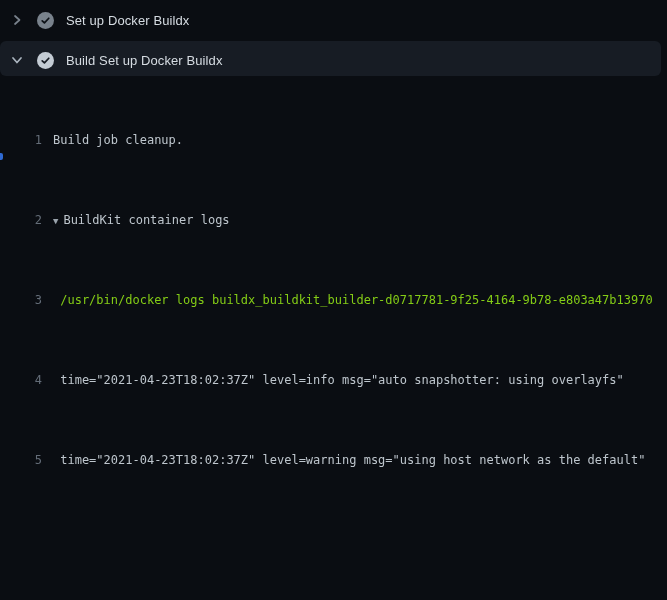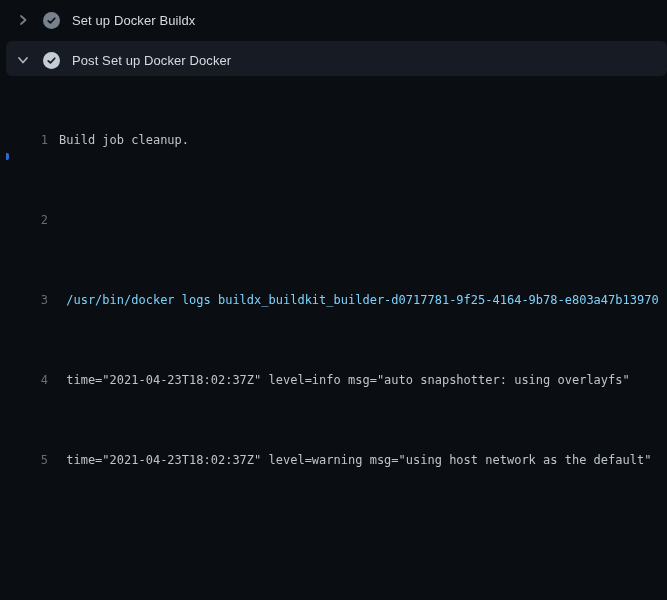--- a/index.html
+++ b/index.html
@@ -2,21 +2,21 @@
 <html><head>
 <meta charset="utf-8">
 <style>
   html, body { margin: 0; padding: 0; }
   body {
     width: 667px; height: 600px; overflow: hidden;
     background: #0a0d12;
     font-family: "Liberation Sans", sans-serif;
     position: relative;
   }
-  .app { width: 661px; height: 600px; position: relative; overflow: hidden; margin-left: 6px; }
+  .app { width: 661px; height: 600px; position: relative; overflow: hidden; }
 
   
   .steps { position: relative; }
   .step-row {
     height: 40px; display: flex; align-items: center;
     padding-left: 11px; position: relative; cursor: pointer;
   }
   .step-row.expanded::before {
     content: ""; position: absolute; left: 0; right: 0; top: 1px; bottom: 4px;
     background: #171c24; border-radius: 6px;
@@ -46,21 +46,21 @@
     font-family: "DejaVu Sans Mono", monospace;
     font-size: 12px; line-height: 20px;
     white-space: pre;
   }
   .log-line { display: flex; height: 20px; overflow: hidden; }
   .ln {
     width: 42px; flex: none; text-align: right;
     color: #646d78; user-select: none; cursor: pointer;
   }
   .lt { margin-left: 11px; color: #bec6cd; flex: none; }
-  .log-line.command .lt { color: #7dd3fc; }
+  .log-line.command .lt { color: #84cc16; }
   .tri { font-size: 9px; color: #9aa3ac; margin-right: 5px; cursor: pointer; }
 </style>
 </head>
 <body>
 
 <div class="app">
 
   <div class="steps">
   <div class="step-row">
     <span class="chev">
@@ -84,34 +84,35 @@
       <svg width="12" height="12" viewBox="0 0 12 12">
             <path d="M4 2 L8.5 6 L4 10"></path>
           </svg>
     </span>
     <span class="check">
       <svg width="17" height="17" viewBox="0 0 16 16">
             <circle cx="8" cy="8" r="8"></circle>
             <path d="M4.9 8.3 L7 10.3 L11.1 5.9"></path>
           </svg>
     </span>
-    <span class="step-label">Post Set up Docker Docker</span>
+    <span class="step-label">Build Set up Docker Buildx</span>
   </div>
 </div>
 
   <div class="focus-fragment"></div>
 
   <div class="log">
   <div class="log-line plain">
     <span class="ln">1</span>
     <span class="lt"><span class="txt">Build job cleanup.</span></span>
   </div>
 
   <div class="log-line group">
     <span class="ln">2</span>
+    <span class="lt"><span class="tri">▼</span><span class="txt">BuildKit container logs</span></span>
   </div>
 
   <div class="log-line command">
     <span class="ln">3</span>
     <span class="lt"><span class="txt"> /usr/bin/docker logs buildx_buildkit_builder-d0717781-9f25-4164-9b78-e803a47b13970</span></span>
   </div>
 
   <div class="log-line plain">
     <span class="ln">4</span>
     <span class="lt"><span class="txt"> time="2021-04-23T18:02:37Z" level=info msg="auto snapshotter: using overlayfs"</span></span>

